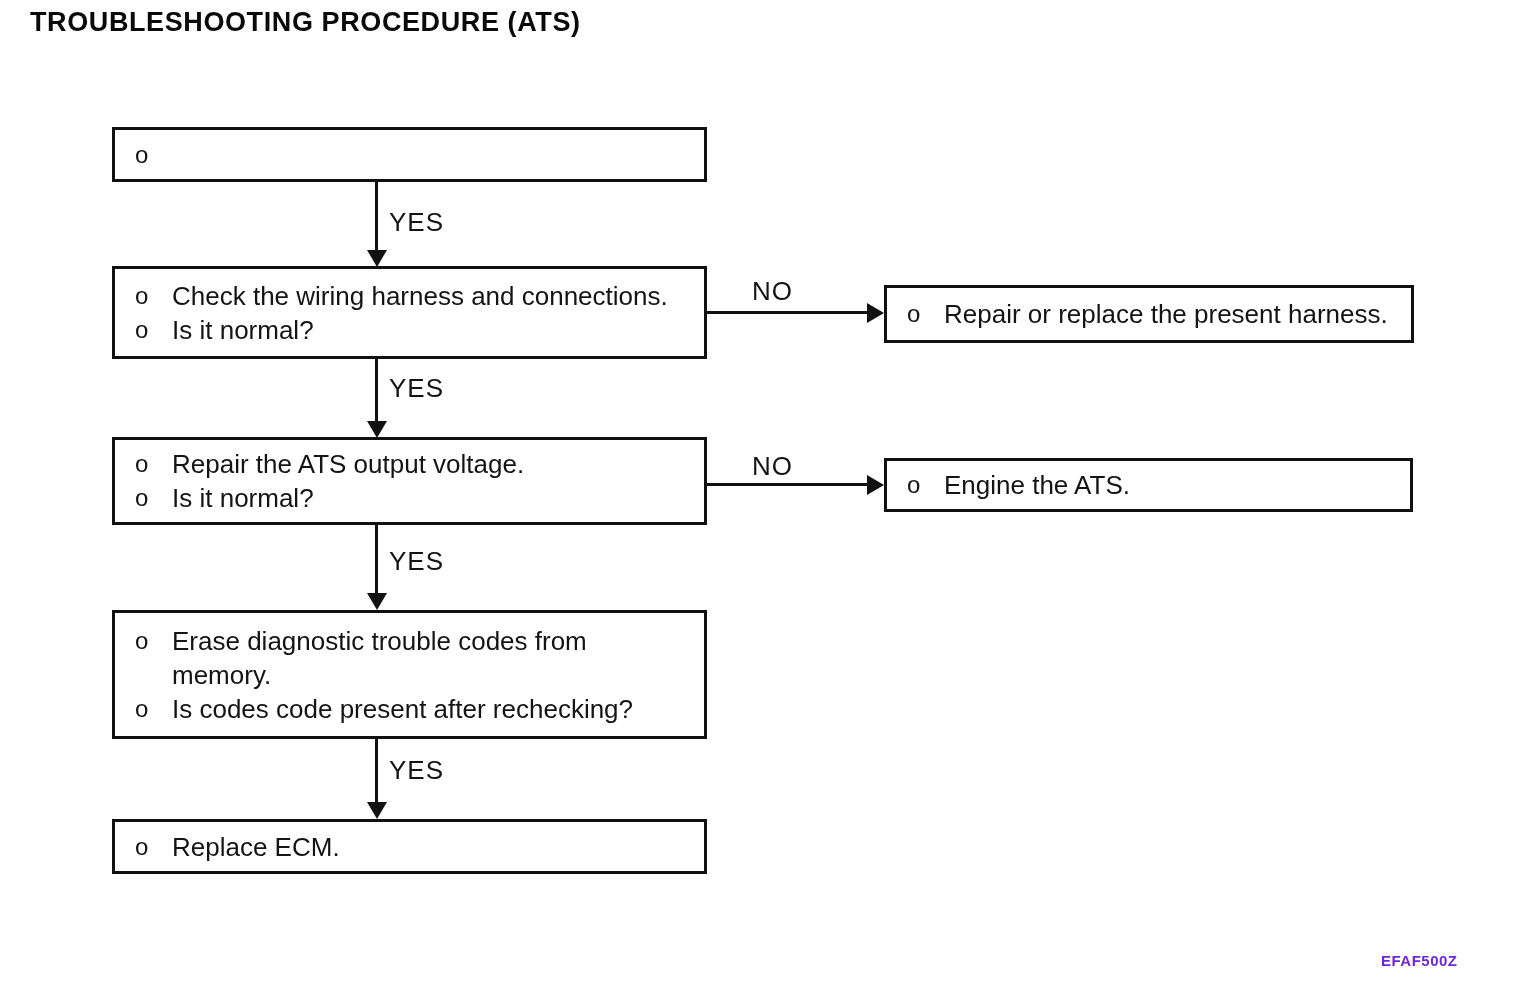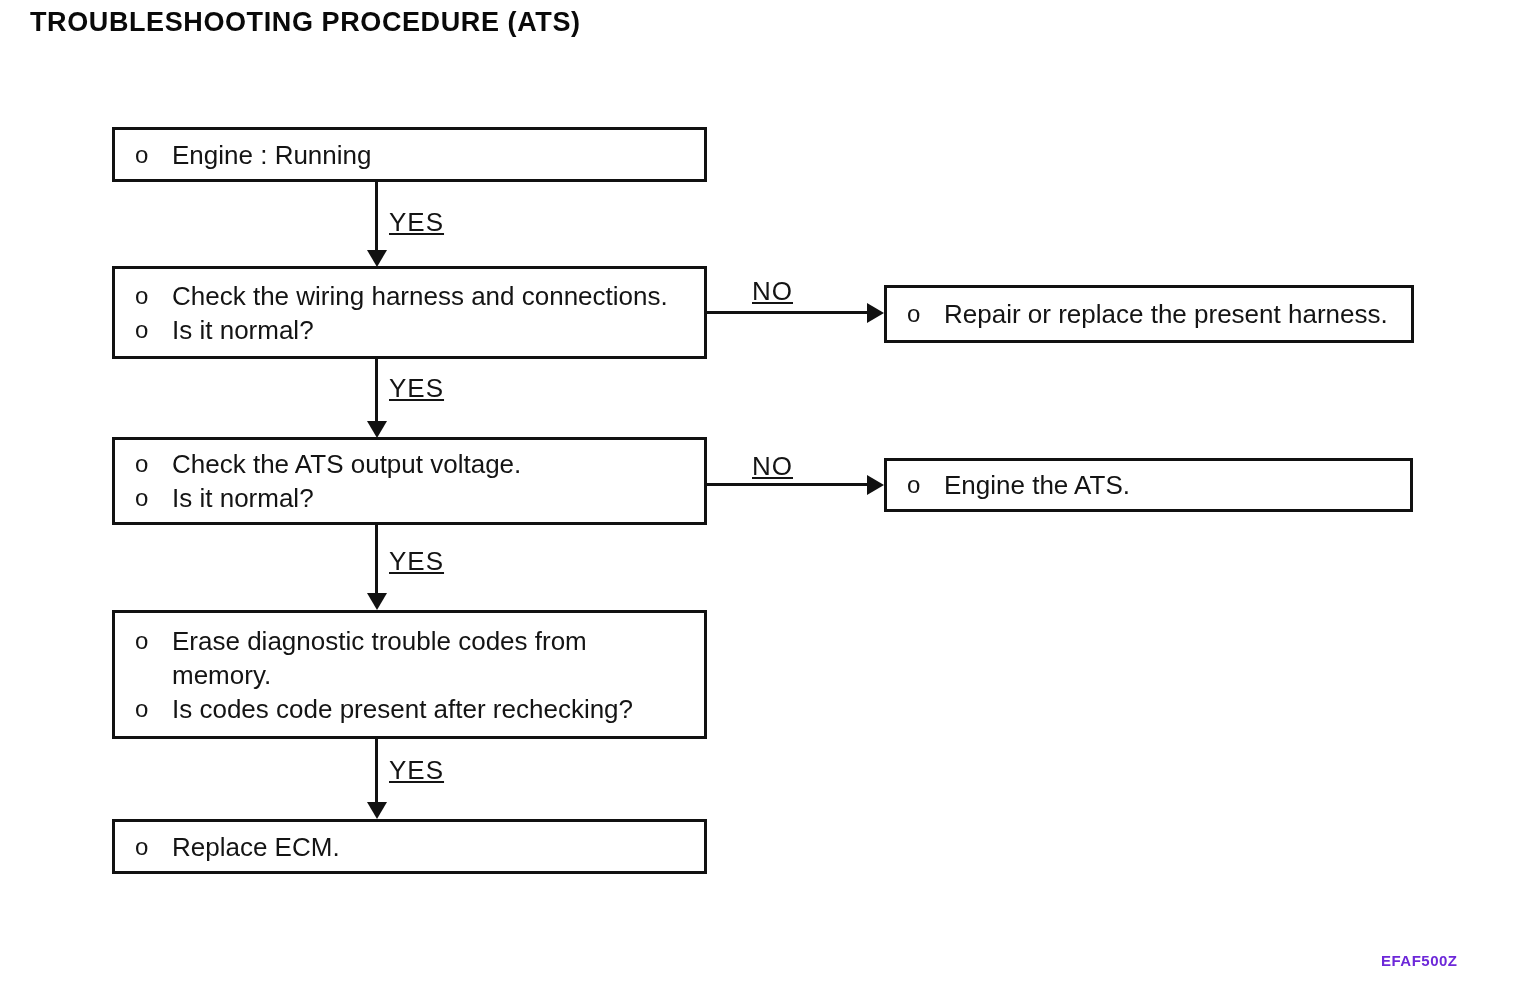--- a/index.html
+++ b/index.html
@@ -64,21 +64,20 @@
     border-top: 10px solid transparent;
     border-bottom: 10px solid transparent;
     border-left: 17px solid #111111;
   }
   .edge-label {
     position: absolute;
     font-size: 26px;
     font-weight: 500;
     letter-spacing: 1px;
     color: #141414;
-    text-decoration: underline;
   }
   .figure-code {
     position: absolute;
     left: 1381px;
     top: 952px;
     font-size: 15px;
     font-weight: bold;
     letter-spacing: 0.5px;
     color: #6d28d9;
   }
@@ -86,21 +85,20 @@
 </head>
 <body>
 
 <div class="page">
 
   <div class="page-title">TROUBLESHOOTING PROCEDURE (ATS)</div>
 
   <div class="node" style="left:112px; top:127px; width:595px; height:55px;">
     <div class="row">
       <span class="marker">o</span>
-      <span class="txt">Engine : Running</span>
     </div>
   </div>
 
   <div class="vline" style="left:375px; top:182px; height:68px;"></div>
   <div class="arrow-down" style="left:367px; top:250px;"></div>
   <div class="edge-label" style="left:389px; top:207px;">YES</div>
 
   <div class="node" style="left:112px; top:266px; width:595px; height:93px;">
     <div class="row">
       <span class="marker">o</span>
@@ -123,21 +121,21 @@
     </div>
   </div>
 
   <div class="vline" style="left:375px; top:359px; height:62px;"></div>
   <div class="arrow-down" style="left:367px; top:421px;"></div>
   <div class="edge-label" style="left:389px; top:373px;">YES</div>
 
   <div class="node" style="left:112px; top:437px; width:595px; height:88px;">
     <div class="row">
       <span class="marker">o</span>
-      <span class="txt">Check the ATS output voltage.</span>
+      <span class="txt">Repair the ATS output voltage.</span>
     </div>
     <div class="row">
       <span class="marker">o</span>
       <span class="txt">Is it normal?</span>
     </div>
   </div>
 
   <div class="hline" style="left:707px; top:483px; width:160px;"></div>
   <div class="arrow-right" style="left:867px; top:475px;"></div>
   <div class="edge-label" style="left:752px; top:451px;">NO</div>

